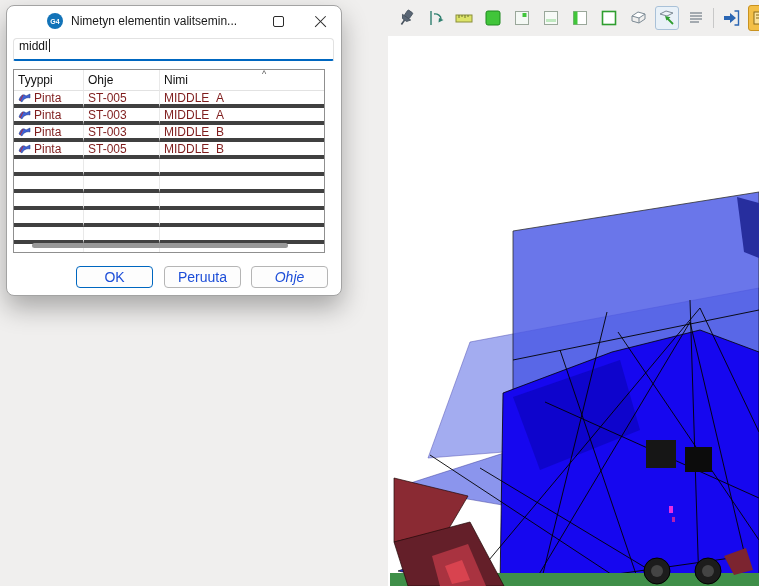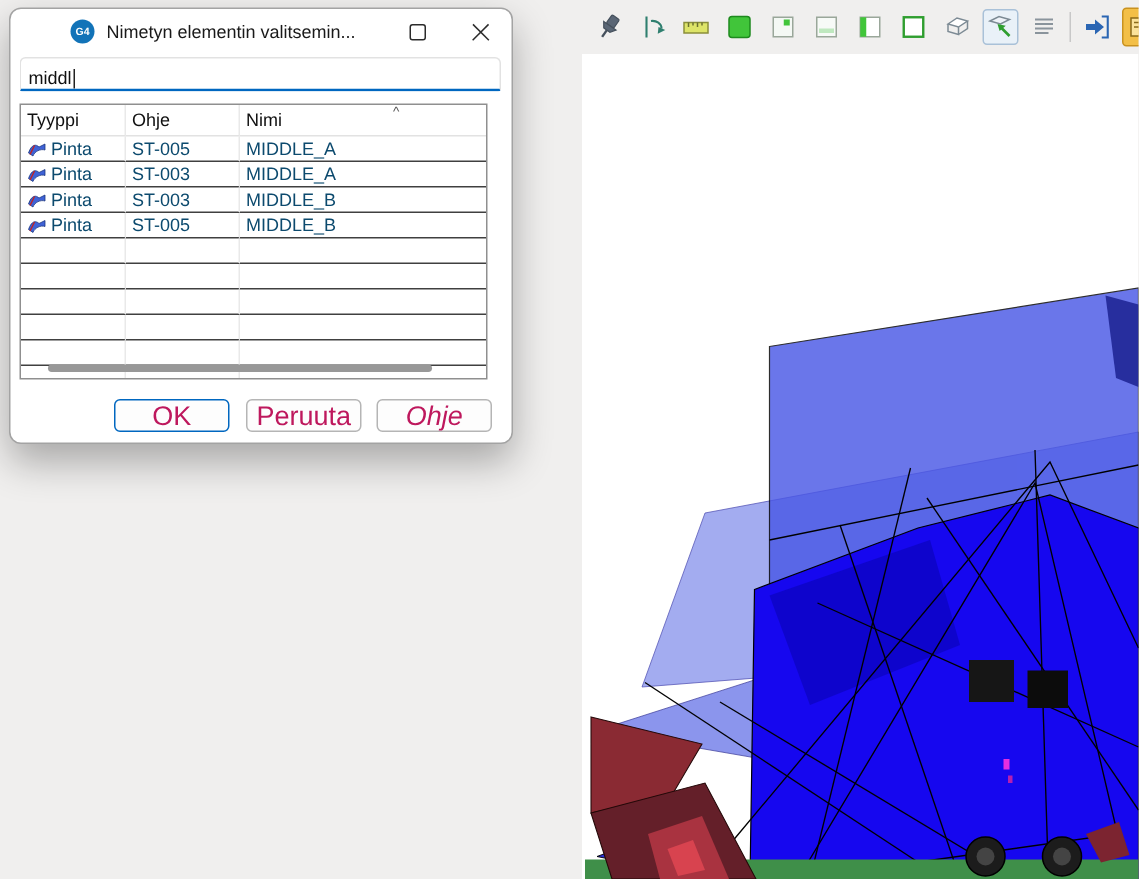--- a/index.html
+++ b/index.html
@@ -28,39 +28,39 @@
   .title{font-size:12px;color:#191919;flex:1;white-space:nowrap;overflow:hidden;}
   .winbtn{width:42px;height:30px;display:flex;align-items:center;justify-content:center;flex:none;}
   .maxglyph{width:9px;height:9px;border:1px solid #2b2b2b;border-radius:2px;}
   .closeglyph{position:relative;width:13px;height:13px;}
   .closeglyph::before,.closeglyph::after{content:"";position:absolute;left:-1px;top:6px;width:15px;height:1.3px;background:#2b2b2b;}
   .closeglyph::before{transform:rotate(45deg);}
   .closeglyph::after{transform:rotate(-45deg);}
 
   .search{position:absolute;left:6px;top:32px;width:321px;height:23px;box-sizing:border-box;background:#fff;
     border:1px solid #e2e2e2;border-bottom:2px solid #0067c0;border-radius:4px 4px 2px 2px;
-    display:flex;align-items:flex-end;padding:0 5px;font-size:12px;color:#111;}
+    display:flex;align-items:flex-start;padding:0 5px;font-size:12px;color:#111;}
   .caret{width:1px;height:13px;background:#222;margin-left:1px;}
 
   .table{position:absolute;left:6px;top:63px;width:312px;height:184px;border:1px solid #8f8f8f;
     box-sizing:border-box;background:#fff;overflow:hidden;}
   .tr{display:flex;height:17px;}
   .tr.head{height:21px;position:relative;}
-  .td{box-sizing:border-box;border-right:1px solid #e9e9e9;border-bottom:1px solid #404040;
-    padding:0 3px 0 4px;font-size:12px;color:#0c4a6e;display:flex;align-items:center;gap:3px;overflow:hidden;white-space:nowrap;}
+  .td{box-sizing:border-box;border-right:1px solid #e9e9e9;border-bottom:4px solid #404040;
+    padding:0 3px 0 4px;font-size:12px;color:#7f1d1d;display:flex;align-items:center;gap:3px;overflow:hidden;white-space:nowrap;}
   .c1{width:70px;flex:none;}
   .c2{width:76px;flex:none;}
   .c3{flex:1;border-right:none;}
   .head .td{color:#101010;border-bottom:1px solid #e2e2e2;}
   .sort{position:absolute;left:248px;top:-1px;font-size:9px;color:#555;line-height:10px;}
   .sicon{flex:none;display:flex;}
   .hscroll{position:absolute;left:18px;bottom:4px;width:256px;height:5px;background:#989898;border-radius:3px;}
 
   .btn{position:absolute;top:260px;width:77px;height:22px;box-sizing:border-box;background:#fdfdfd;
-    border:1px solid #b5b5b5;border-radius:4px;font-size:18px;color:#be185d;
+    border:1px solid #b5b5b5;border-radius:4px;font-size:14px;color:#1d4ed8;
     display:flex;align-items:center;justify-content:center;}
   .btn.ok{left:69px;border:1.5px solid #0067c0;}
   .btn.cancel{left:157px;}
   .btn.help{left:244px;font-style:italic;}
 </style>
 </head>
 <body>
 
 <svg class="scene" width="759" height="586" viewBox="0 0 759 586">
   <rect x="388" y="36" width="371" height="550" fill="#ffffff"></rect>

